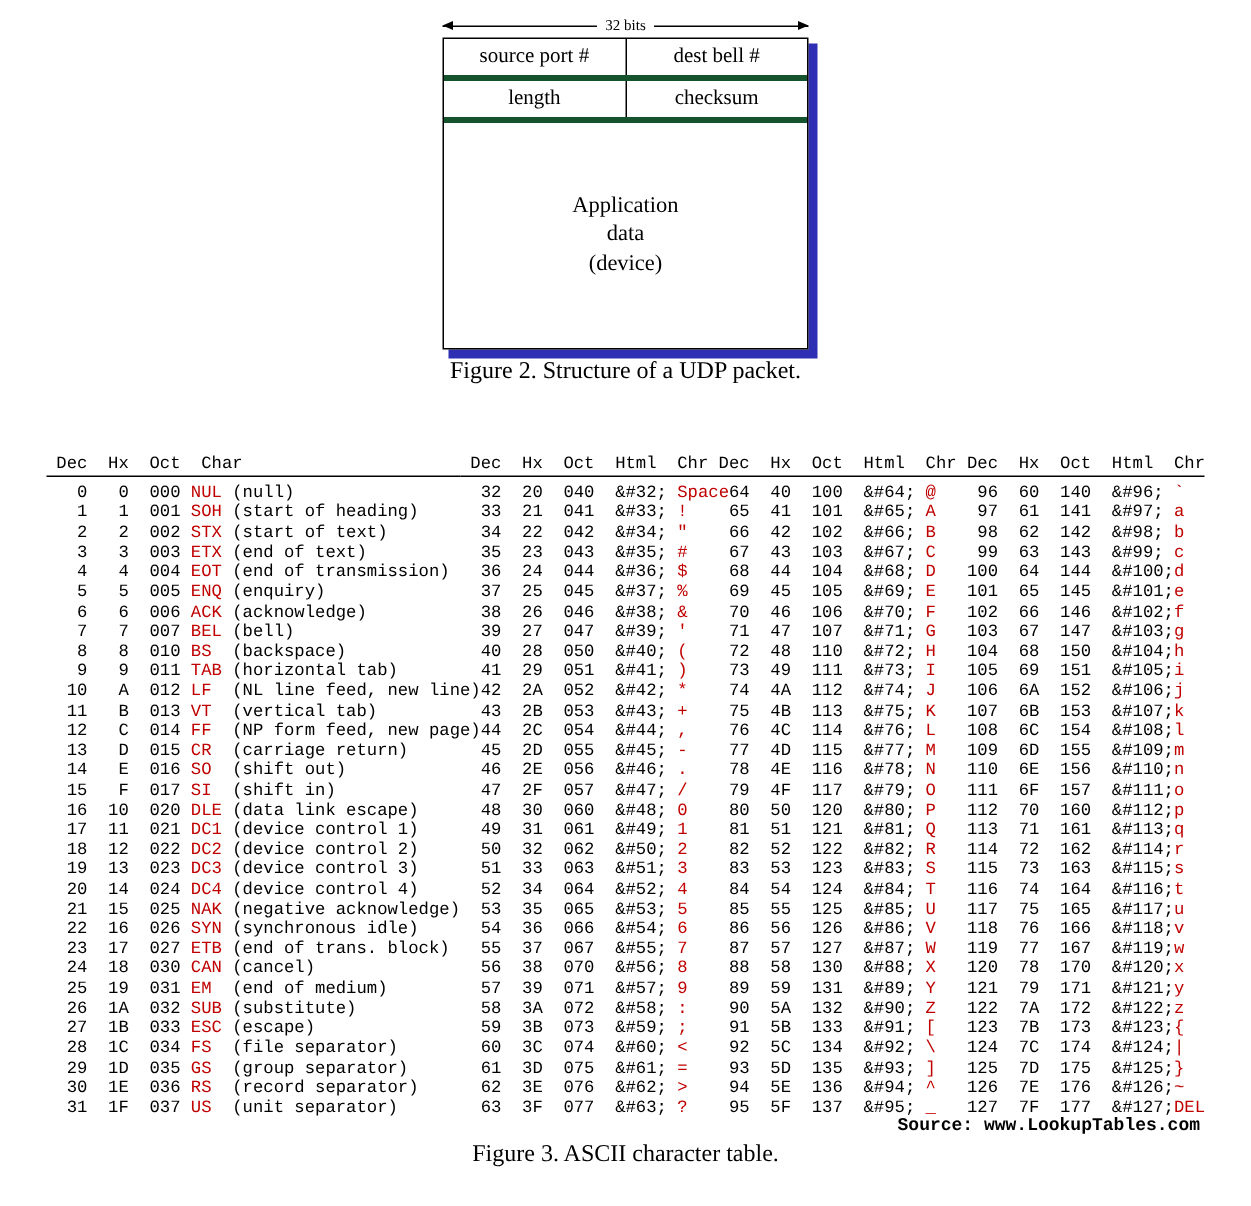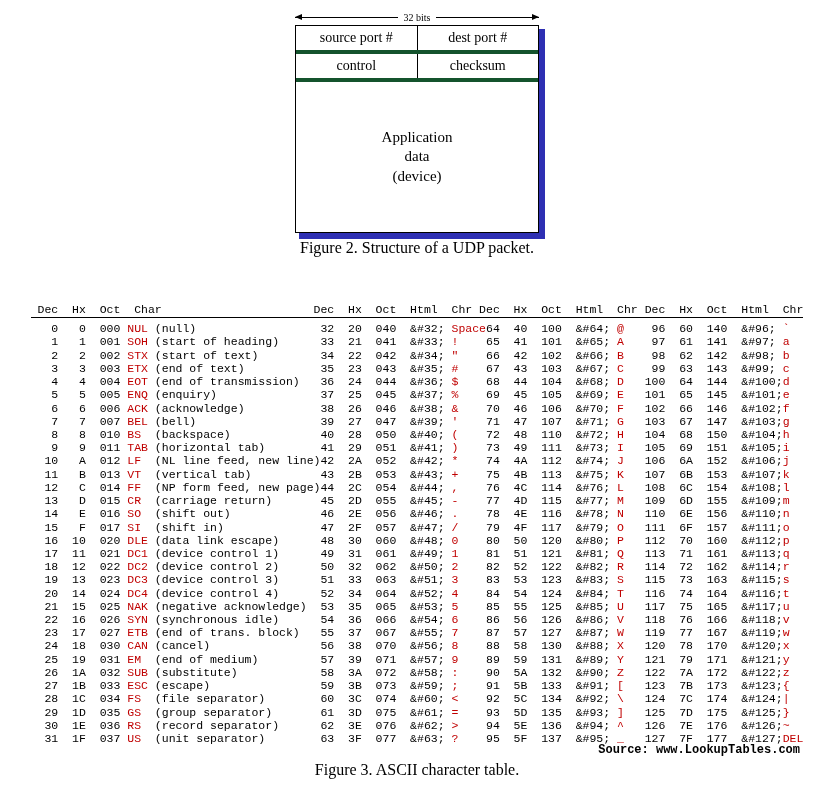--- a/index.html
+++ b/index.html
@@ -150,24 +150,24 @@
   <div class="bits-label">
     <span class="arrow left"></span>
     <span>32 bits</span>
     <span class="arrow right"></span>
   </div>
   <div class="udp-box">
     <div class="udp-shadow"></div>
     <div class="udp-table">
       <div class="udp-row">
         <div class="udp-cell">source port #</div>
-        <div class="udp-cell">dest port #</div>
+        <div class="udp-cell">dest bell #</div>
       </div>
       <div class="udp-row">
-        <div class="udp-cell">control</div>
+        <div class="udp-cell">length</div>
         <div class="udp-cell">checksum</div>
       </div>
       <div class="udp-body">
         <div>Application</div>
         <div>data</div>
         <div>(device)</div>
       </div>
     </div>
   </div>
   <div class="fig-caption">Figure 2. Structure of a UDP packet.</div>

